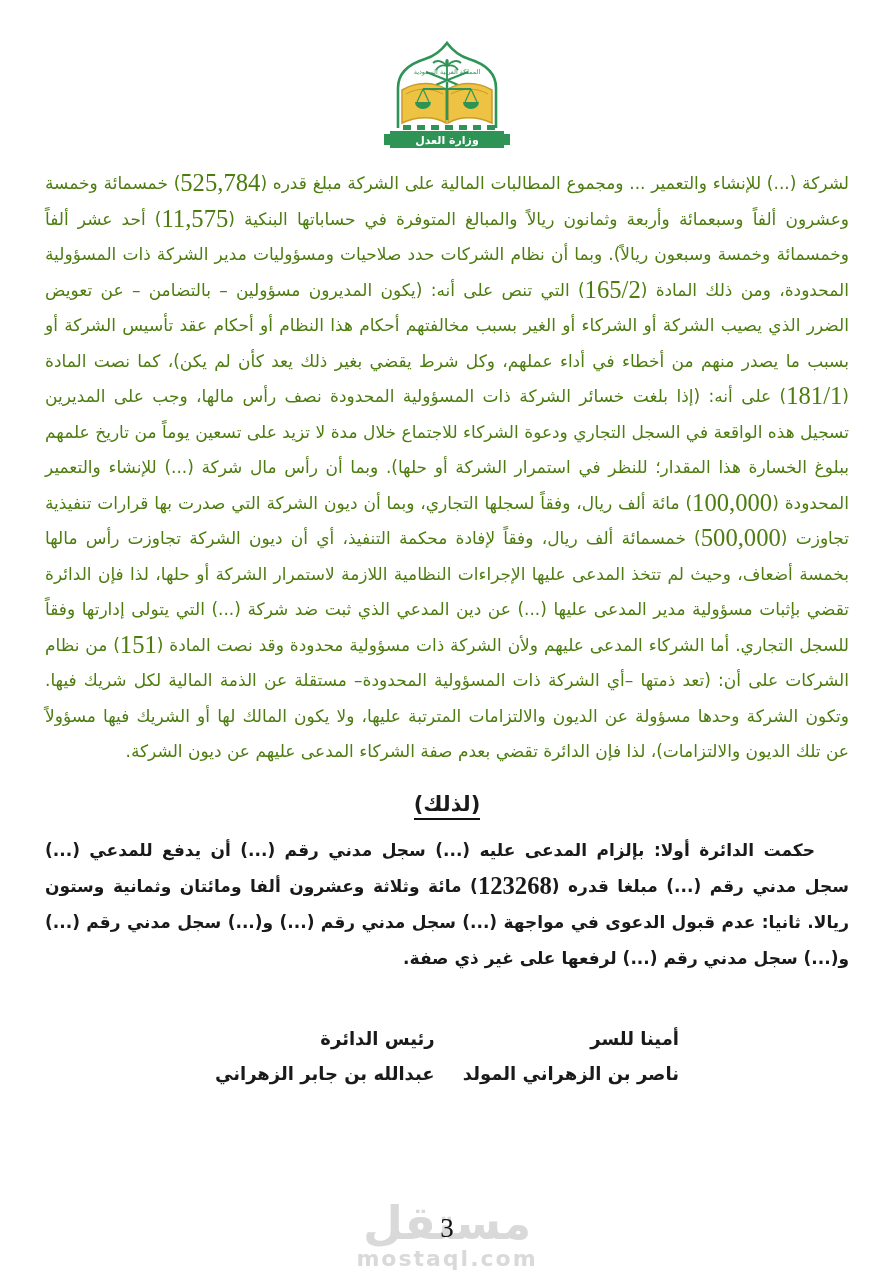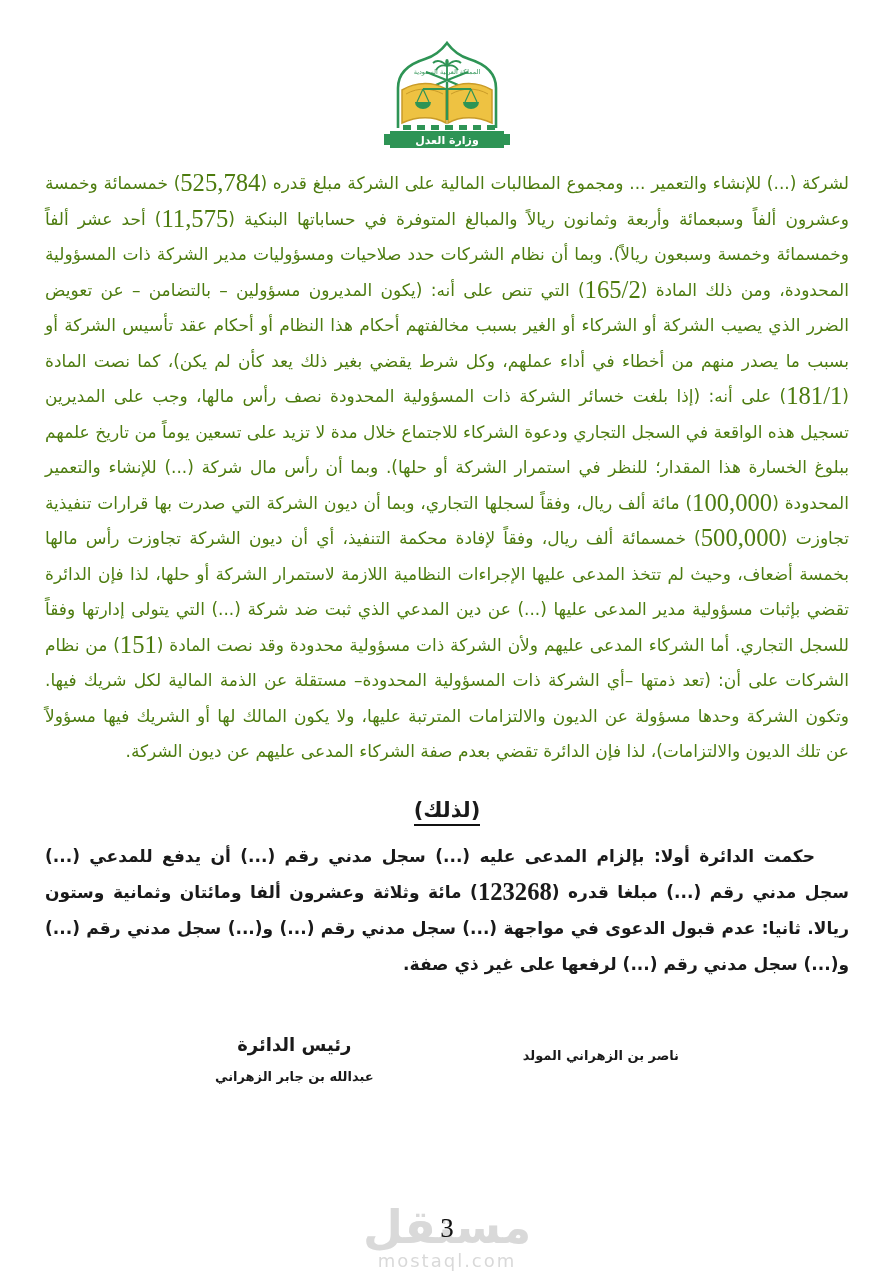--- a/index.html
+++ b/index.html
@@ -28,21 +28,21 @@
   }
   .num {
     font-family: "Liberation Serif", "DejaVu Serif", serif;
     font-size: 1.45em;
     line-height: 1;
     vertical-align: -2px;
     unicode-bidi: embed;
   }
   .ruling-heading-wrap {
     text-align: center;
-    margin-top: 28px;
+    margin-top: 22px;
   }
   .ruling-heading {
     display: inline-block;
     font-weight: bold;
     font-size: 21px;
     border-bottom: 2.5px solid #111;
     padding-bottom: 2px;
   }
   .ruling-text {
     margin: 12px 45px 15px 45px;
@@ -53,33 +53,33 @@
     line-height: 36px;
     text-indent: 34px;
   }
   .signatures {
     display: flex;
     direction: rtl;
     justify-content: space-between;
     margin: 52px 215px 0 215px;
   }
   .sig-block { text-align: center; }
-  .sig-title { font-weight: bold; font-size: 18px; }
-  .sig-name  { font-weight: bold; font-size: 13px; margin-top: 14px; white-space: nowrap; }
+  .sig-title { font-weight: bold; font-size: 18px; text-align: right; }
+  .sig-name  { font-weight: bold; font-size: 18px; margin-top: 14px; white-space: nowrap; }
   .watermark {
     position: absolute;
     left: 0; right: 0;
     bottom: 10px;
     text-align: center;
     color: #d9d9d9;
     pointer-events: none;
     line-height: 1;
   }
   .wm-arabic { font-size: 46px; font-weight: bold; letter-spacing: 2px; }
-  .wm-domain { font-size: 18px; font-weight: normal; letter-spacing: 2px; margin-top: 2px; direction: ltr; }
+  .wm-domain { font-size: 22px; font-weight: bold; letter-spacing: 2px; margin-top: 2px; direction: ltr; }
   .page-number {
     position: absolute;
     left: 0; right: 0;
     bottom: 36px;
     text-align: center;
     font-family: "Liberation Serif", "DejaVu Serif", serif;
     font-size: 27px;
     color: #111;
   }
 </style>
@@ -147,20 +147,21 @@
   <p class="body-text bignums">لشركة (...) للإنشاء والتعمير ... ومجموع المطالبات المالية على الشركة مبلغ قدره (<span class="num" dir="ltr">525,784</span>) خمسمائة وخمسة وعشرون ألفاً وسبعمائة وأربعة وثمانون ريالاً والمبالغ المتوفرة في حساباتها البنكية (<span class="num" dir="ltr">11,575</span>) أحد عشر ألفاً وخمسمائة وخمسة وسبعون ريالاً). وبما أن نظام الشركات حدد صلاحيات ومسؤوليات مدير الشركة ذات المسؤولية المحدودة، ومن ذلك المادة (<span class="num" dir="ltr">165/2</span>) التي تنص على أنه: (يكون المديرون مسؤولين – بالتضامن – عن تعويض الضرر الذي يصيب الشركة أو الشركاء أو الغير بسبب مخالفتهم أحكام هذا النظام أو أحكام عقد تأسيس الشركة أو بسبب ما يصدر منهم من أخطاء في أداء عملهم، وكل شرط يقضي بغير ذلك يعد كأن لم يكن)، كما نصت المادة (<span class="num" dir="ltr">181/1</span>) على أنه: (إذا بلغت خسائر الشركة ذات المسؤولية المحدودة نصف رأس مالها، وجب على المديرين تسجيل هذه الواقعة في السجل التجاري ودعوة الشركاء للاجتماع خلال مدة لا تزيد على تسعين يوماً من تاريخ علمهم ببلوغ الخسارة هذا المقدار؛ للنظر في استمرار الشركة أو حلها). وبما أن رأس مال شركة (...) للإنشاء والتعمير المحدودة (<span class="num" dir="ltr">100,000</span>) مائة ألف ريال، وفقاً لسجلها التجاري، وبما أن ديون الشركة التي صدرت بها قرارات تنفيذية تجاوزت (<span class="num" dir="ltr">500,000</span>) خمسمائة ألف ريال، وفقاً لإفادة محكمة التنفيذ، أي أن ديون الشركة تجاوزت رأس مالها بخمسة أضعاف، وحيث لم تتخذ المدعى عليها الإجراءات النظامية اللازمة لاستمرار الشركة أو حلها، لذا فإن الدائرة تقضي بإثبات مسؤولية مدير المدعى عليها (...) عن دين المدعي الذي ثبت ضد شركة (...) التي يتولى إدارتها وفقاً للسجل التجاري. أما الشركاء المدعى عليهم ولأن الشركة ذات مسؤولية محدودة وقد نصت المادة (<span class="num" dir="ltr">151</span>) من نظام الشركات على أن: (تعد ذمتها –أي الشركة ذات المسؤولية المحدودة– مستقلة عن الذمة المالية لكل شريك فيها. وتكون الشركة وحدها مسؤولة عن الديون والالتزامات المترتبة عليها، ولا يكون المالك لها أو الشريك فيها مسؤولاً عن تلك الديون والالتزامات)، لذا فإن الدائرة تقضي بعدم صفة الشركاء المدعى عليهم عن ديون الشركة.</p>
 
   <div class="ruling-heading-wrap">
     <span class="ruling-heading">(لذلك)</span>
   </div>
 
   <p class="ruling-text bignums">حكمت الدائرة أولا: بإلزام المدعى عليه (...) سجل مدني رقم (...) أن يدفع للمدعي (...) سجل مدني رقم (...) مبلغا قدره (<span class="num" dir="ltr">123268</span>) مائة وثلاثة وعشرون ألفا ومائتان وثمانية وستون ريالا. ثانيا: عدم قبول الدعوى في مواجهة (...) سجل مدني رقم (...) و(...) سجل مدني رقم (...) و(...) سجل مدني رقم (...) لرفعها على غير ذي صفة.</p>
 
   <div class="signatures">
     <div class="sig-block">
+      <div class="sig-title">أمينا للسر</div>
       <div class="sig-name">ناصر بن الزهراني المولد</div>
     </div>
     <div class="sig-block">
       <div class="sig-title">رئيس الدائرة</div>
       <div class="sig-name">عبدالله بن جابر الزهراني</div>
     </div>
   </div>
 
   <div class="watermark">
     <div class="wm-arabic">مستقل</div>

